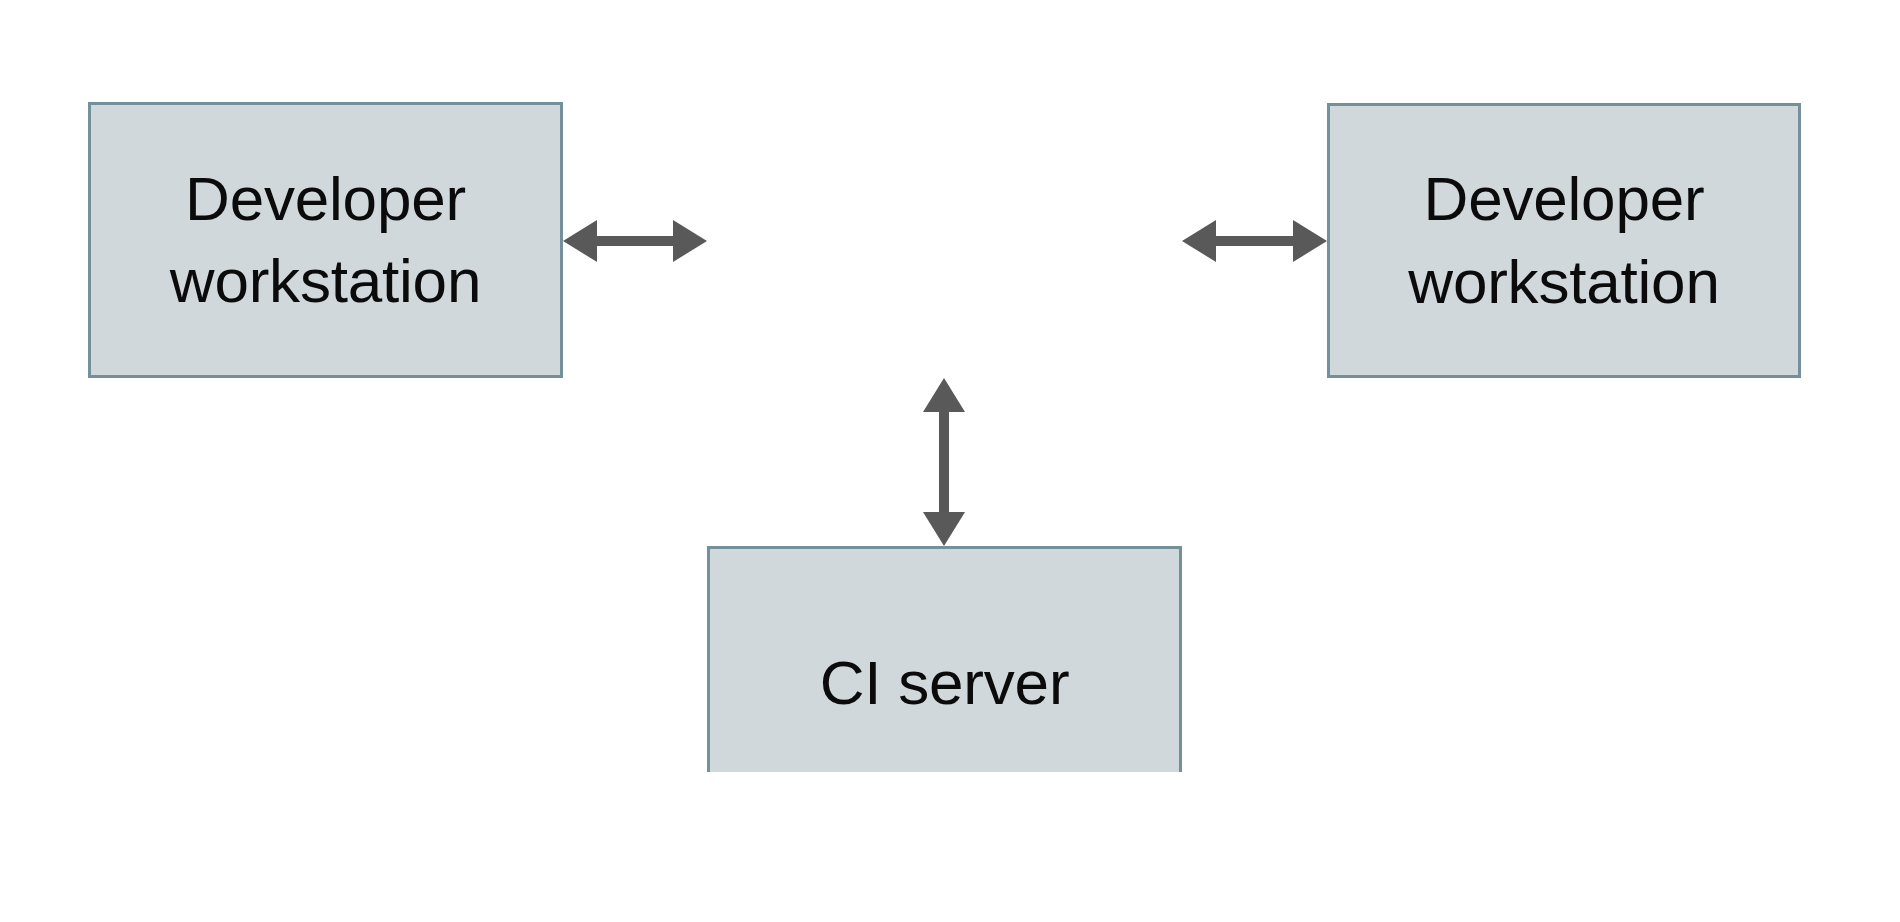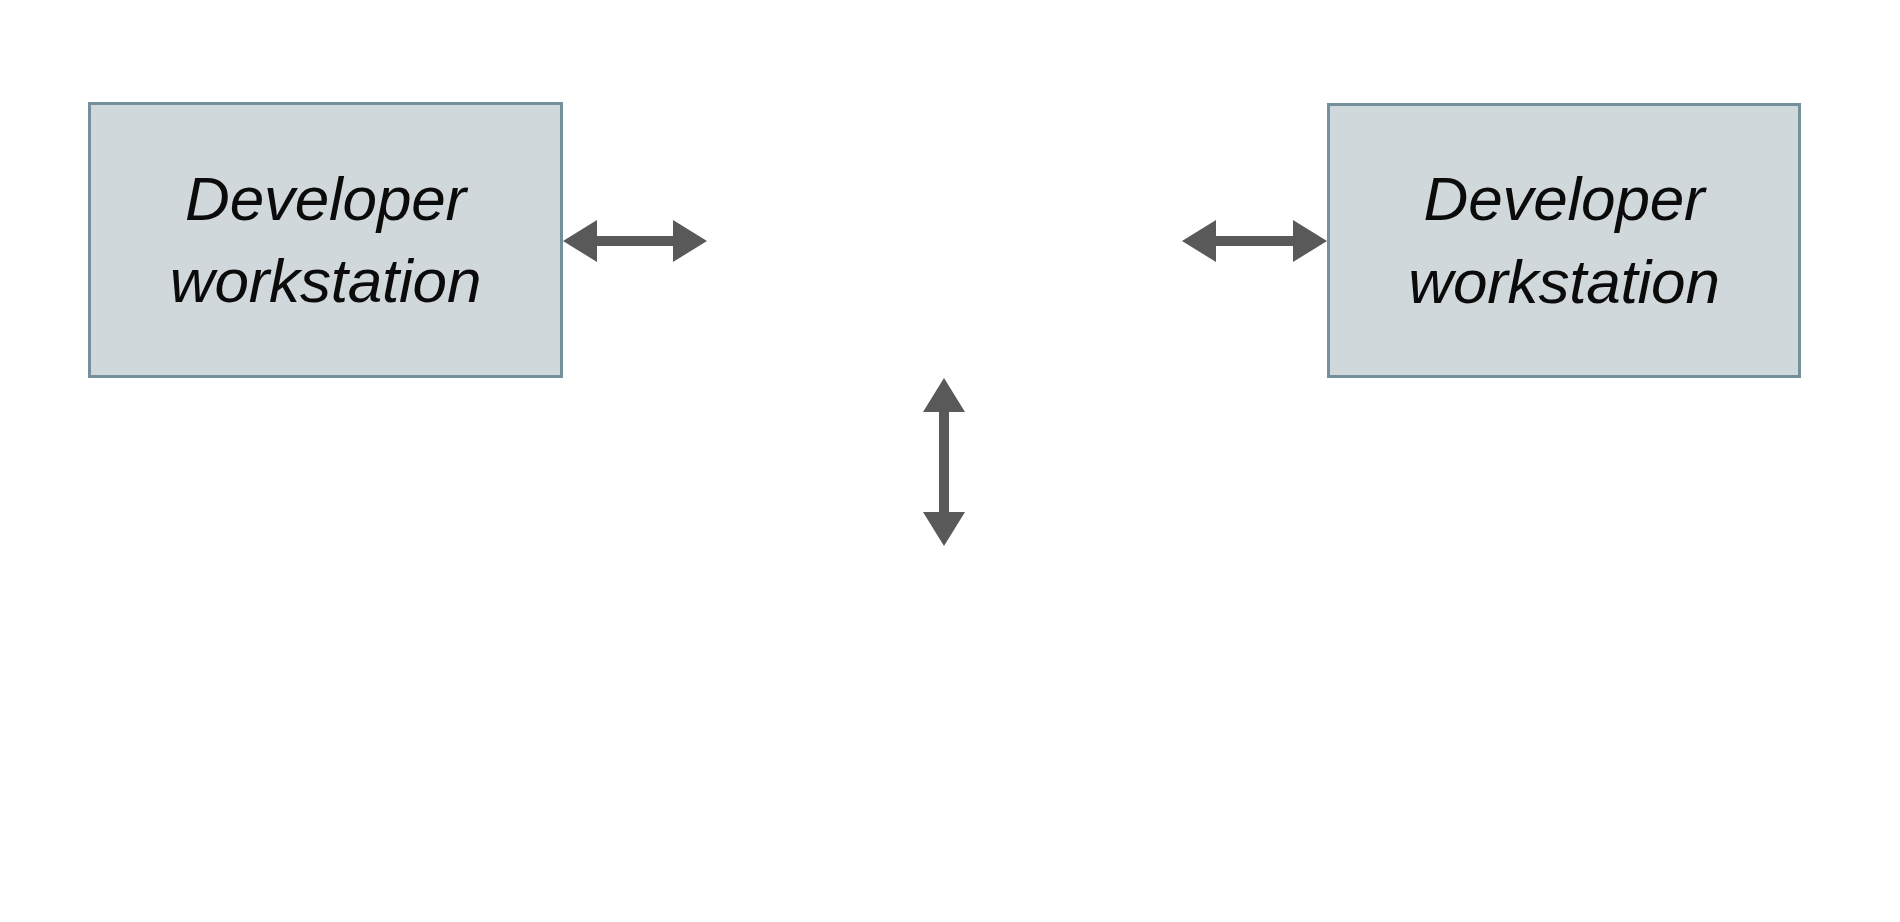--- a/index.html
+++ b/index.html
@@ -10,21 +10,20 @@
   }
   body {
     font-family: "Liberation Sans", sans-serif;
   }
   #canvas {
     position: relative;
     width: 1900px;
     height: 772px;
     background: #ffffff;
     overflow: hidden;
-    font-style: italic;
   }
   .node {
     position: absolute;
     box-sizing: border-box;
     background: #d0d8db;
     border: 3px solid #74909b;
     display: flex;
     align-items: center;
     justify-content: center;
     text-align: center;
@@ -54,20 +53,23 @@
     <div class="node-label" style="color: rgb(11, 11, 11);">Developer
 workstation</div>
   </div>
 
 
   <div class="node" id="node-2" style="left: 1327px; top: 103px; width: 474px; height: 275px; background: rgb(208, 216, 219); border-color: rgb(116, 144, 155);">
     <div class="node-label" style="color: rgb(11, 11, 11);">Developer
 workstation</div>
   </div>
 
+  <div class="node" id="node-3" style="left: 707px; top: 546px; width: 475px; height: 274px; background: rgb(208, 216, 219); border-color: rgb(116, 144, 155);">
+    <div class="node-label" style="color: rgb(11, 11, 11);">CI server</div>
+  </div>
 
   <div class="edge" id="edge-0" style="left: 533px; top: 211px; width: 204px; height: 60px;">
       <svg width="204" height="60" viewBox="0 0 204 60">
         <polygon points="30.00,30.00 64.00,51.00 64.00,35.00 140.00,35.00 140.00,51.00 174.00,30.00 140.00,9.00 140.00,25.00 64.00,25.00 64.00,9.00" fill="#595959"></polygon>
       </svg>
     </div>
 
   <div class="edge" id="edge-1" style="left: 1152px; top: 211px; width: 205px; height: 60px;">
       <svg width="205" height="60" viewBox="0 0 205 60">
         <polygon points="30.00,30.00 64.00,51.00 64.00,35.00 141.00,35.00 141.00,51.00 175.00,30.00 141.00,9.00 141.00,25.00 64.00,25.00 64.00,9.00" fill="#595959"></polygon>

